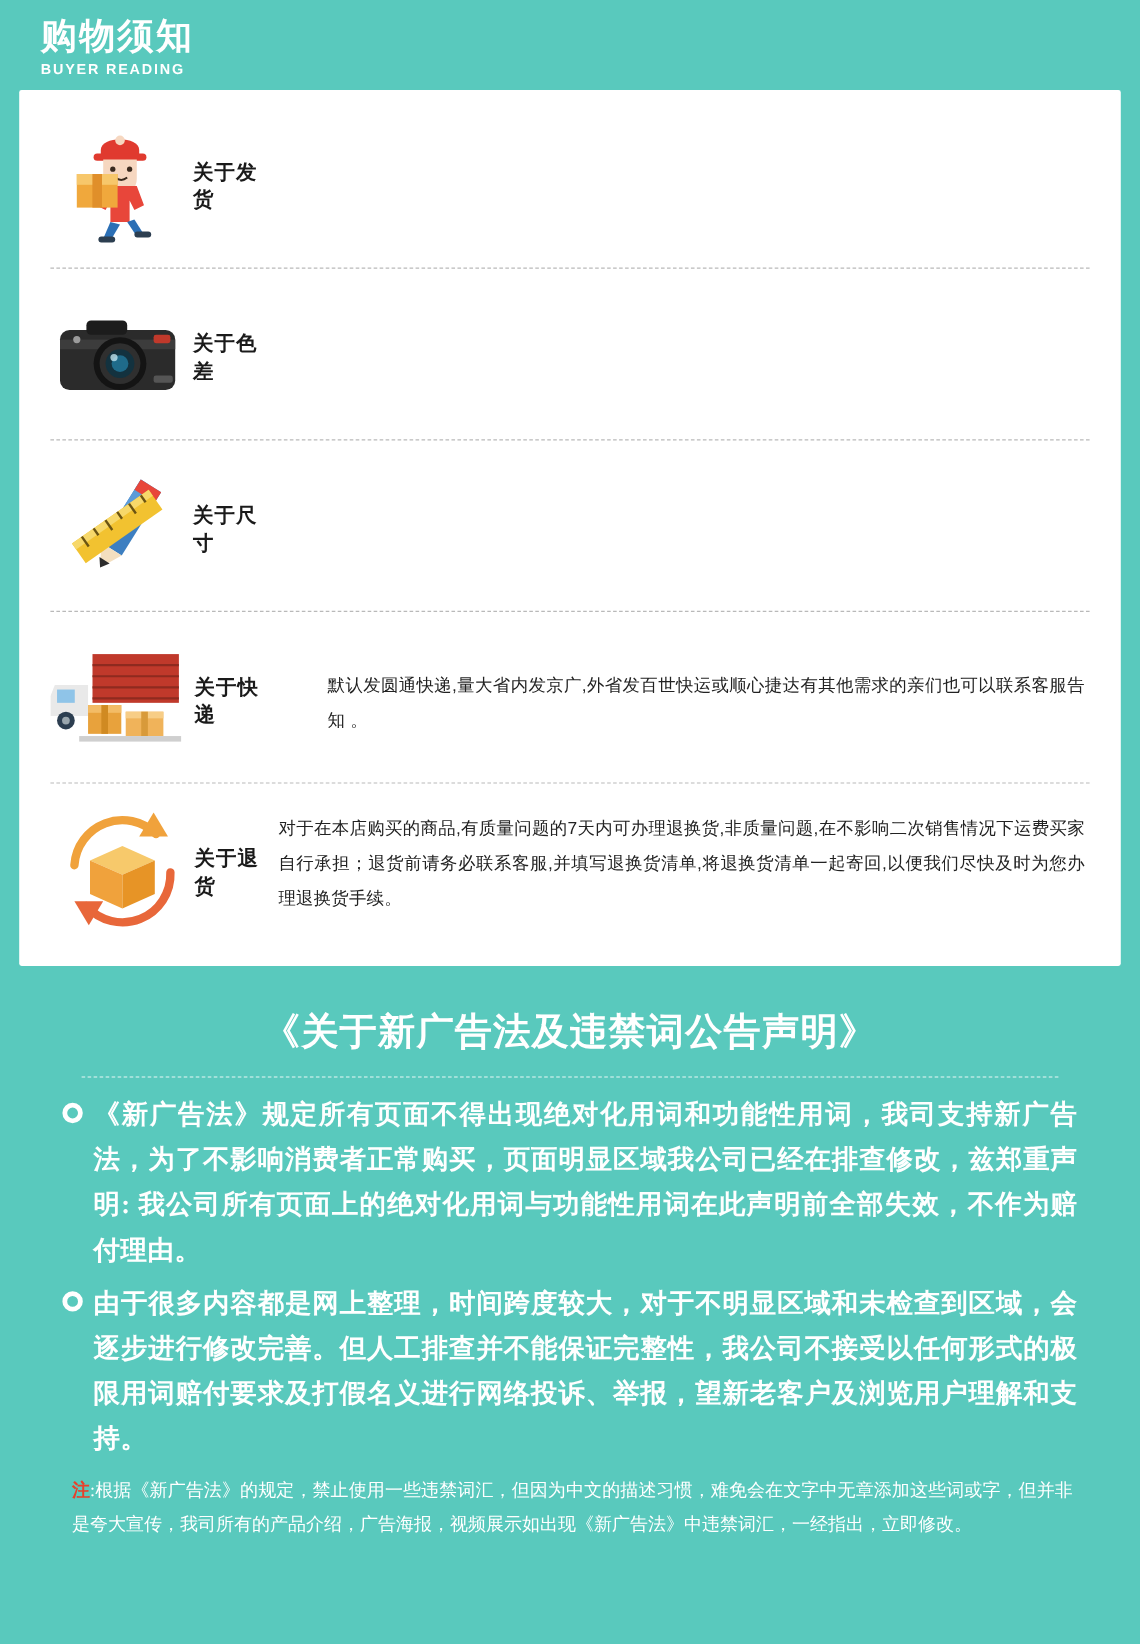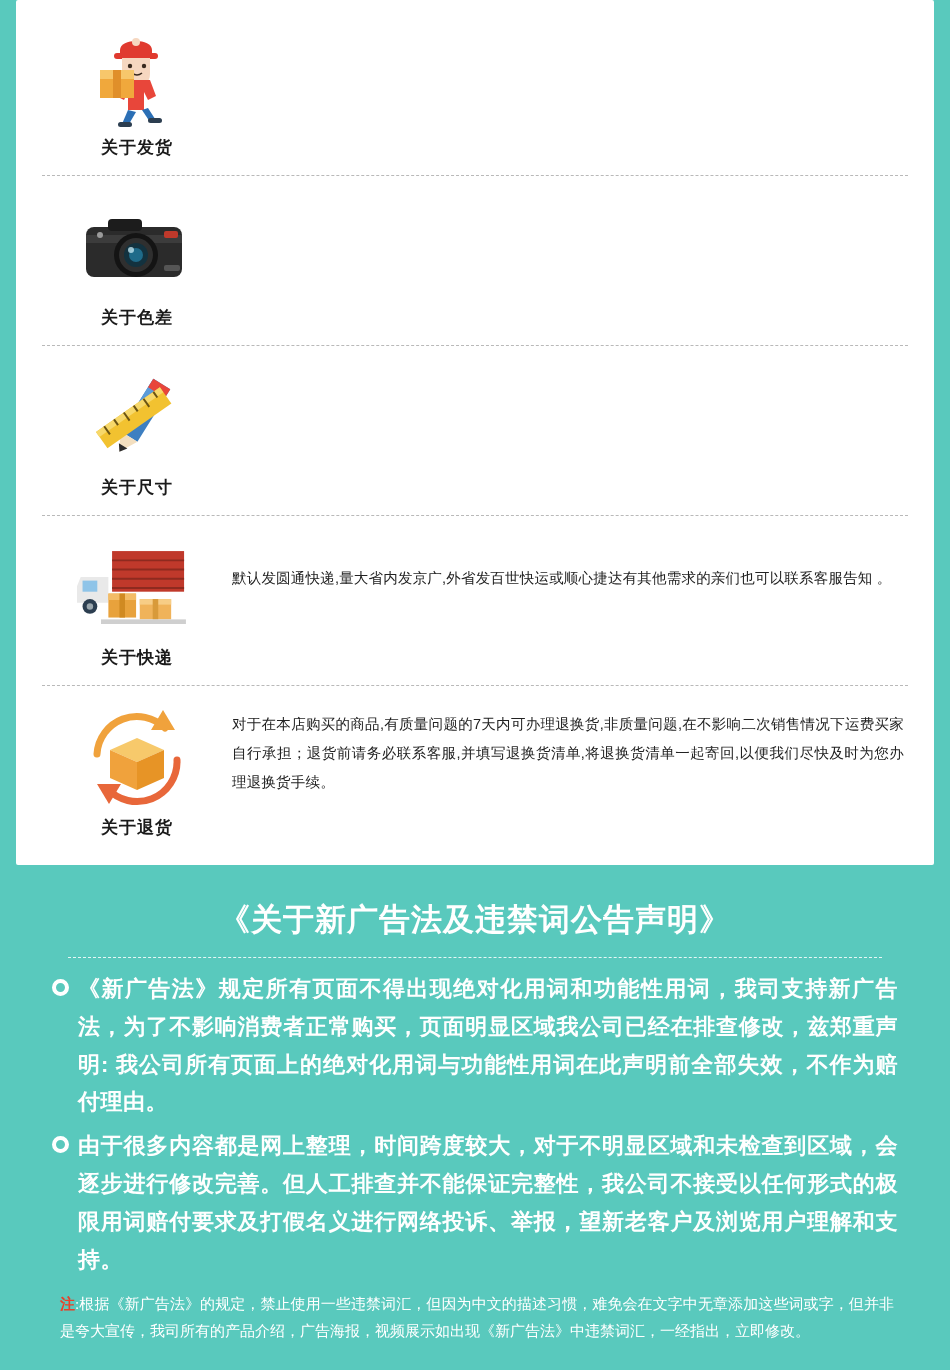--- a/index.html
+++ b/index.html
@@ -49,21 +49,21 @@
     display: flex;
     align-items: flex-start;
     padding: 18px 0 16px 0;
     border-bottom: 1px dashed #b9b9b9;
   }
   .row:last-child { border-bottom: none; }
   .row .iconcol {
     width: 190px;
     flex: 0 0 190px;
     display: flex;
-    flex-direction: column;
+    flex-direction: row;
     align-items: center;
   }
   .row .iconbox {
     width: 120px;
     height: 108px;
     display: flex;
     align-items: center;
     justify-content: center;
   }
   .row .iconlabel {
@@ -84,21 +84,21 @@
     line-height: 2.0;
     color: #222222;
     letter-spacing: 0.2px;
     text-align: justify;
   }
   .row .textcol p.warn {
     color: #e8402a;
   }
   
   .row.r1 .textcol { padding-top: 12px; }
-  .row.r4 .textcol { padding-top: 30px; }
+  .row.r4 .textcol { padding-top: 30px; margin-left: 41px; }
   .row.r5 .textcol { padding-top: 6px; }
 
   
   .bottom {
     padding: 18px 10px 10px 10px;
   }
   .bottom h2 {
     margin: 16px;
     text-align: center;
     color: #ffffff;
@@ -128,41 +128,45 @@
     background: #59c9bd;
     margin-top: 9px;
     margin-right: 9px;
   }
   .bullet .btxt {
     color: #ffffff;
     font-size: 22px;
     line-height: 1.72;
     letter-spacing: 0.5px;
     text-align: justify;
-    font-family: Liberation Sans, sans-serif;
+    font-family: Liberation Serif, serif;
     font-weight: bold;
   }
   .note {
     padding: 6px 30px 0 34px;
     font-size: 15px;
     line-height: 1.85;
     color: #ffffff;
     text-align: justify;
     font-family: "Liberation Serif", serif;
   }
   .note .red {
     color: #e8402a;
     font-weight: bold;
   }
 </style>
 </head>
 <body>
 
 <div class="page">
 
+  <div class="header">
+    <div class="cn">购物须知</div>
+    <div class="en">BUYER READING</div>
+  </div>
 
   <div class="card">
 
     <div class="row r1">
       <div class="iconcol">
         <div class="iconbox">
           <svg width="110" height="100" viewBox="0 0 110 100">
 
             <path d="M38 22 C38 10 70 10 70 22 L70 26 L38 26 Z" fill="#e03a2f"></path>
             <rect x="32" y="25" width="44" height="6" rx="3" fill="#e03a2f"></rect>

